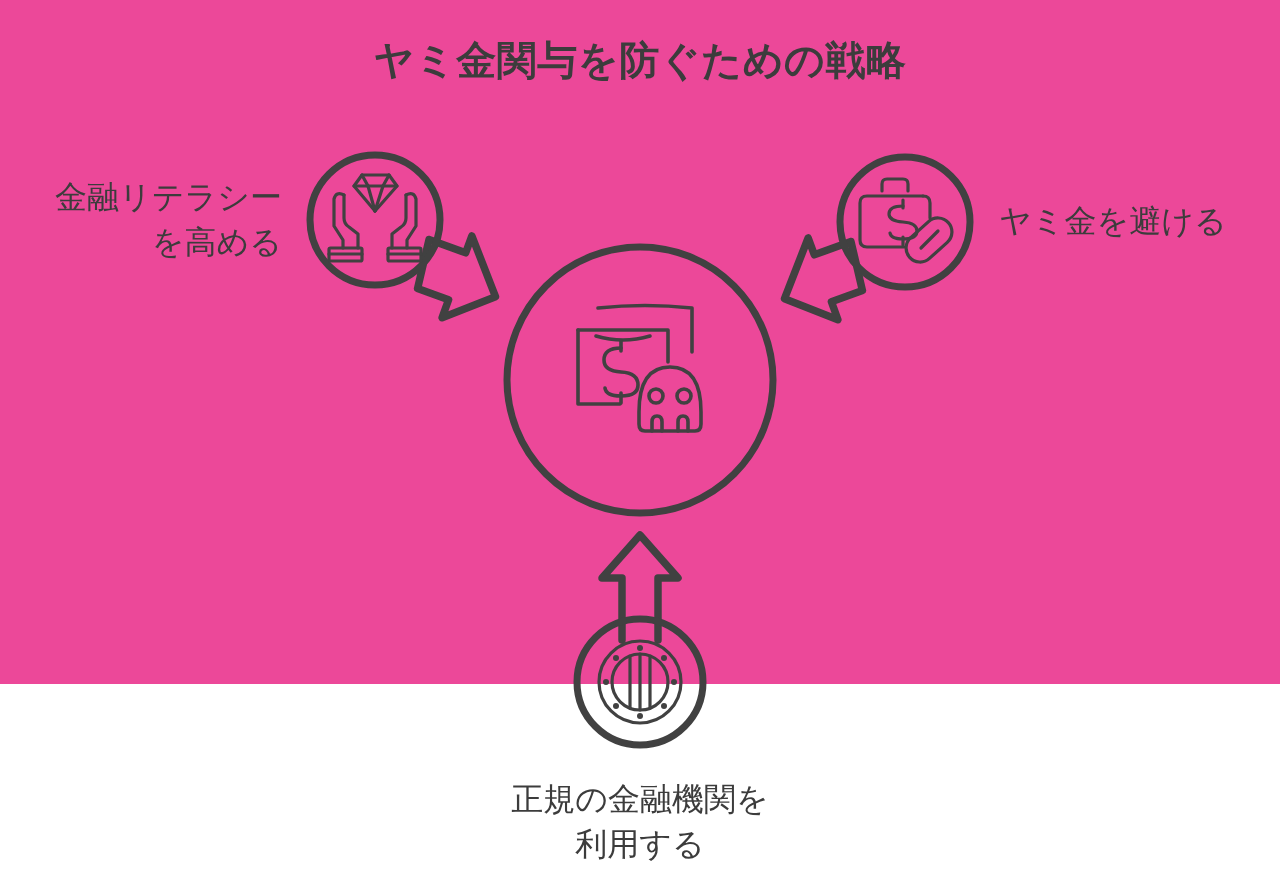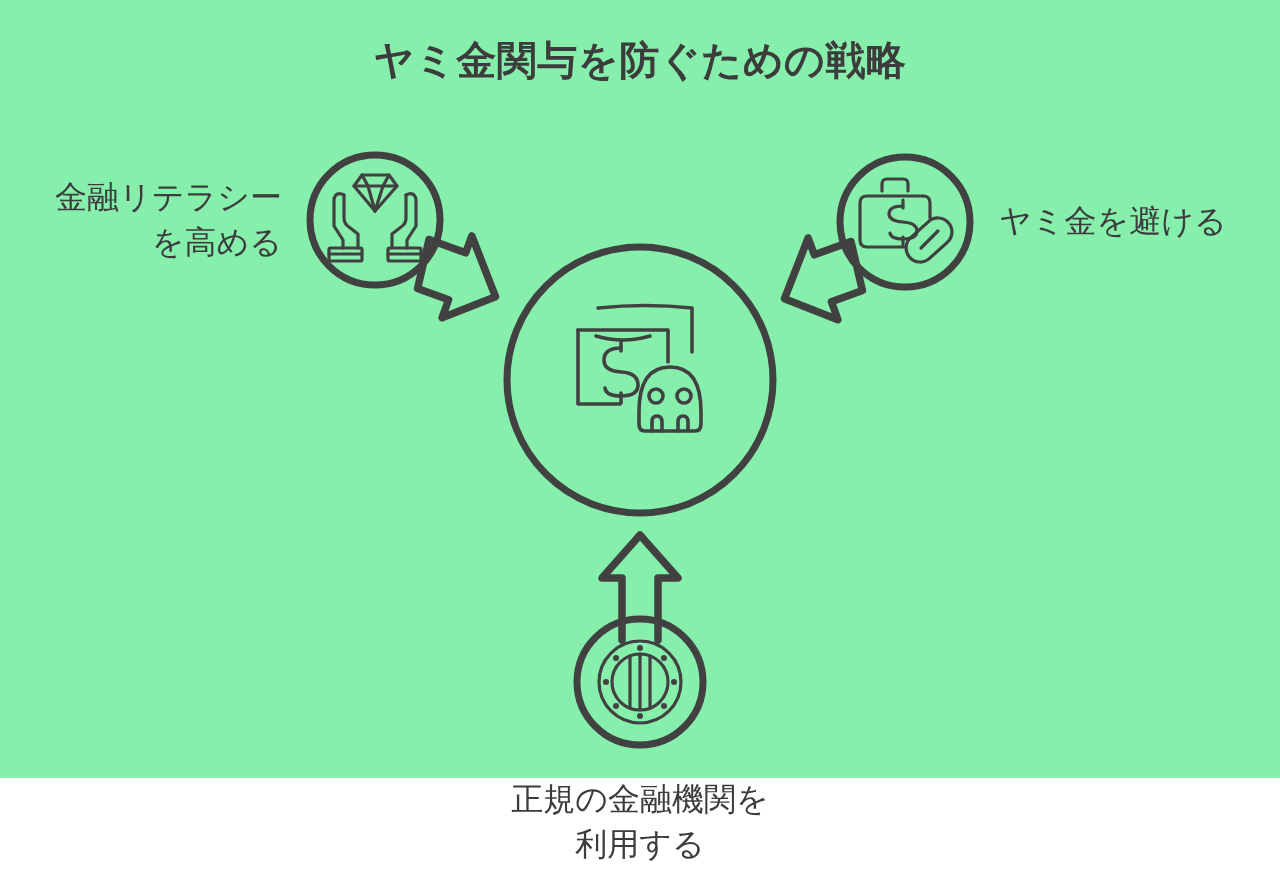--- a/index.html
+++ b/index.html
@@ -11,22 +11,22 @@
   body {
     width: 1280px;
     height: 882px;
     overflow: hidden;
     font-family: "Liberation Sans", "DejaVu Sans", sans-serif;
     color: #3c3c3c;
   }
   #canvas {
     position: relative;
     width: 1280px;
-    height: 778px;
-    background: #86efac;
+    height: 684px;
+    background: #ec4899;
   }
   #diagram-svg {
     position: absolute;
     inset: 0;
     width: 1280px;
     height: 882px;
     display: block;
   }
   .title-text {
     font-size: 40px;

